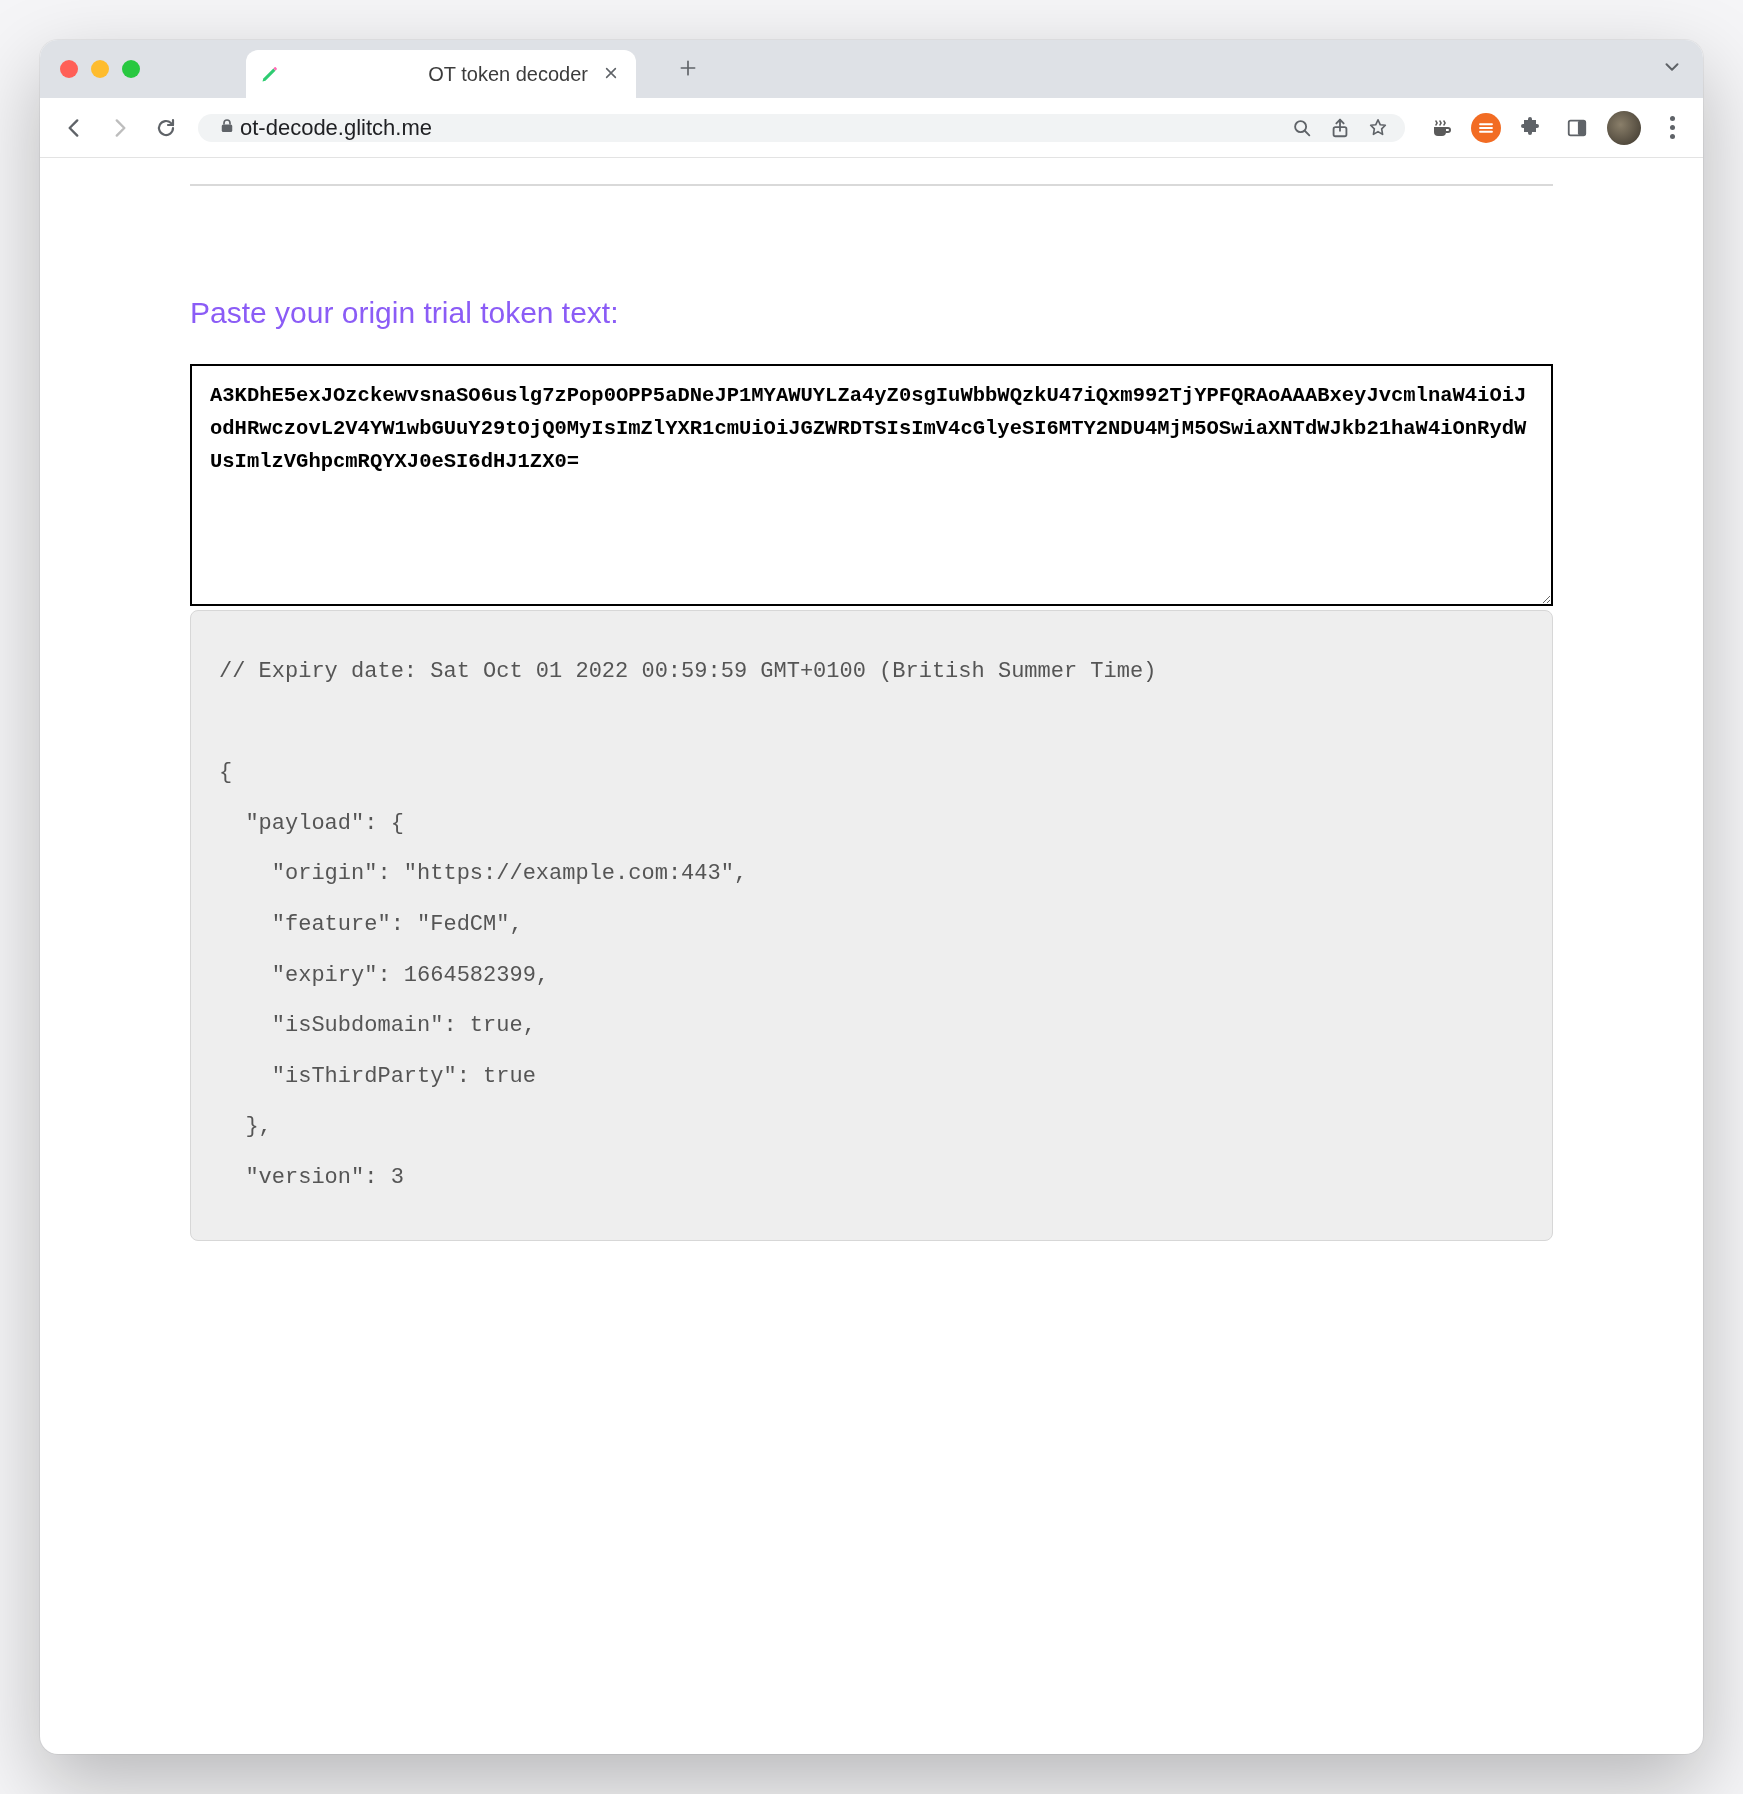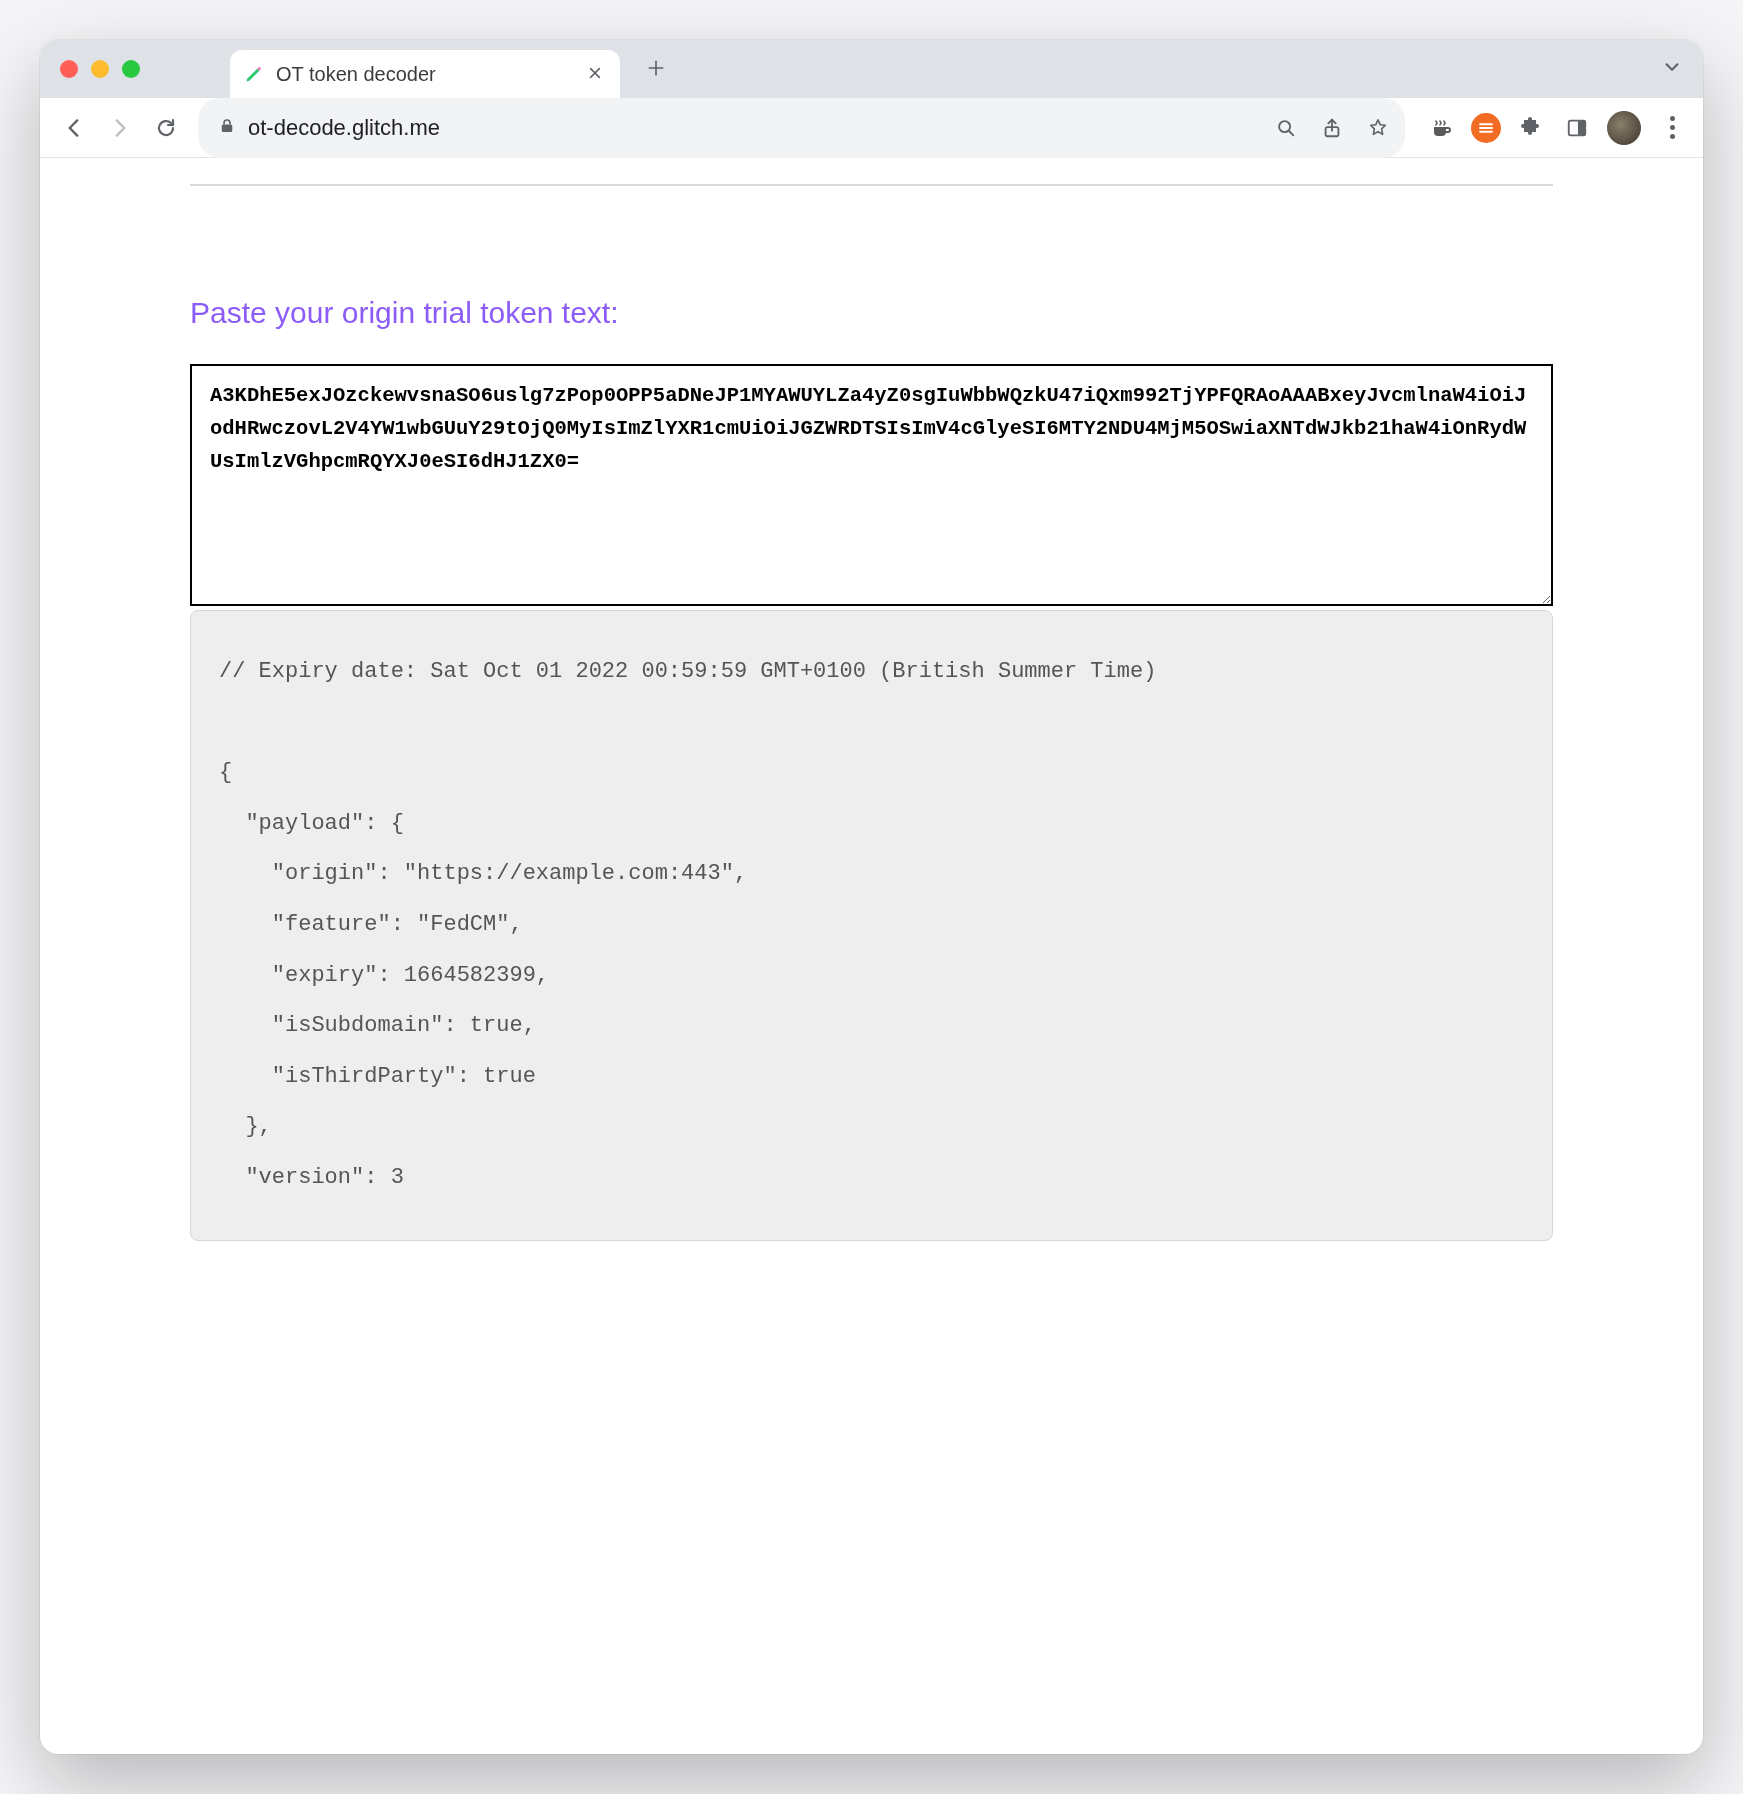--- a/index.html
+++ b/index.html
@@ -21,21 +21,22 @@
     flex-direction: column;
   }
 
   
   .tabstrip {
     height: 58px;
     background: #dee1e6;
     display: flex;
     align-items: center;
     padding: 0 10px 0 20px;
-    gap: 10px;
+    gap: 26px;
+    text-align: right;
   }
   .traffic-lights {
     display: flex;
     gap: 13px;
     align-items: center;
     margin-right: 80px;
   }
   .tl {
     width: 18px; height: 18px; border-radius: 50%;
   }
@@ -90,27 +91,27 @@
     gap: 6px;
   }
   .nav-btn {
     width:40px; height:40px;
     display:flex; align-items:center; justify-content:center;
     color:#5f6368;
   }
   .nav-btn.disabled { color:#b9bbbe; }
   .omnibox {
     flex:1;
-    height:60px;
+    height:28px;
     background:#f1f3f4;
     border-radius:22px;
     display:flex;
     align-items:center;
     padding:0 10px 0 20px;
-    gap:12px;
+    gap:4px;
     margin:0 6px;
   }
   .lock { color:#5f6368; }
   .url {
     font-size:22px;
     color:#202124;
     flex:1;
   }
   .omni-icon {
     width:34px; height:34px;

